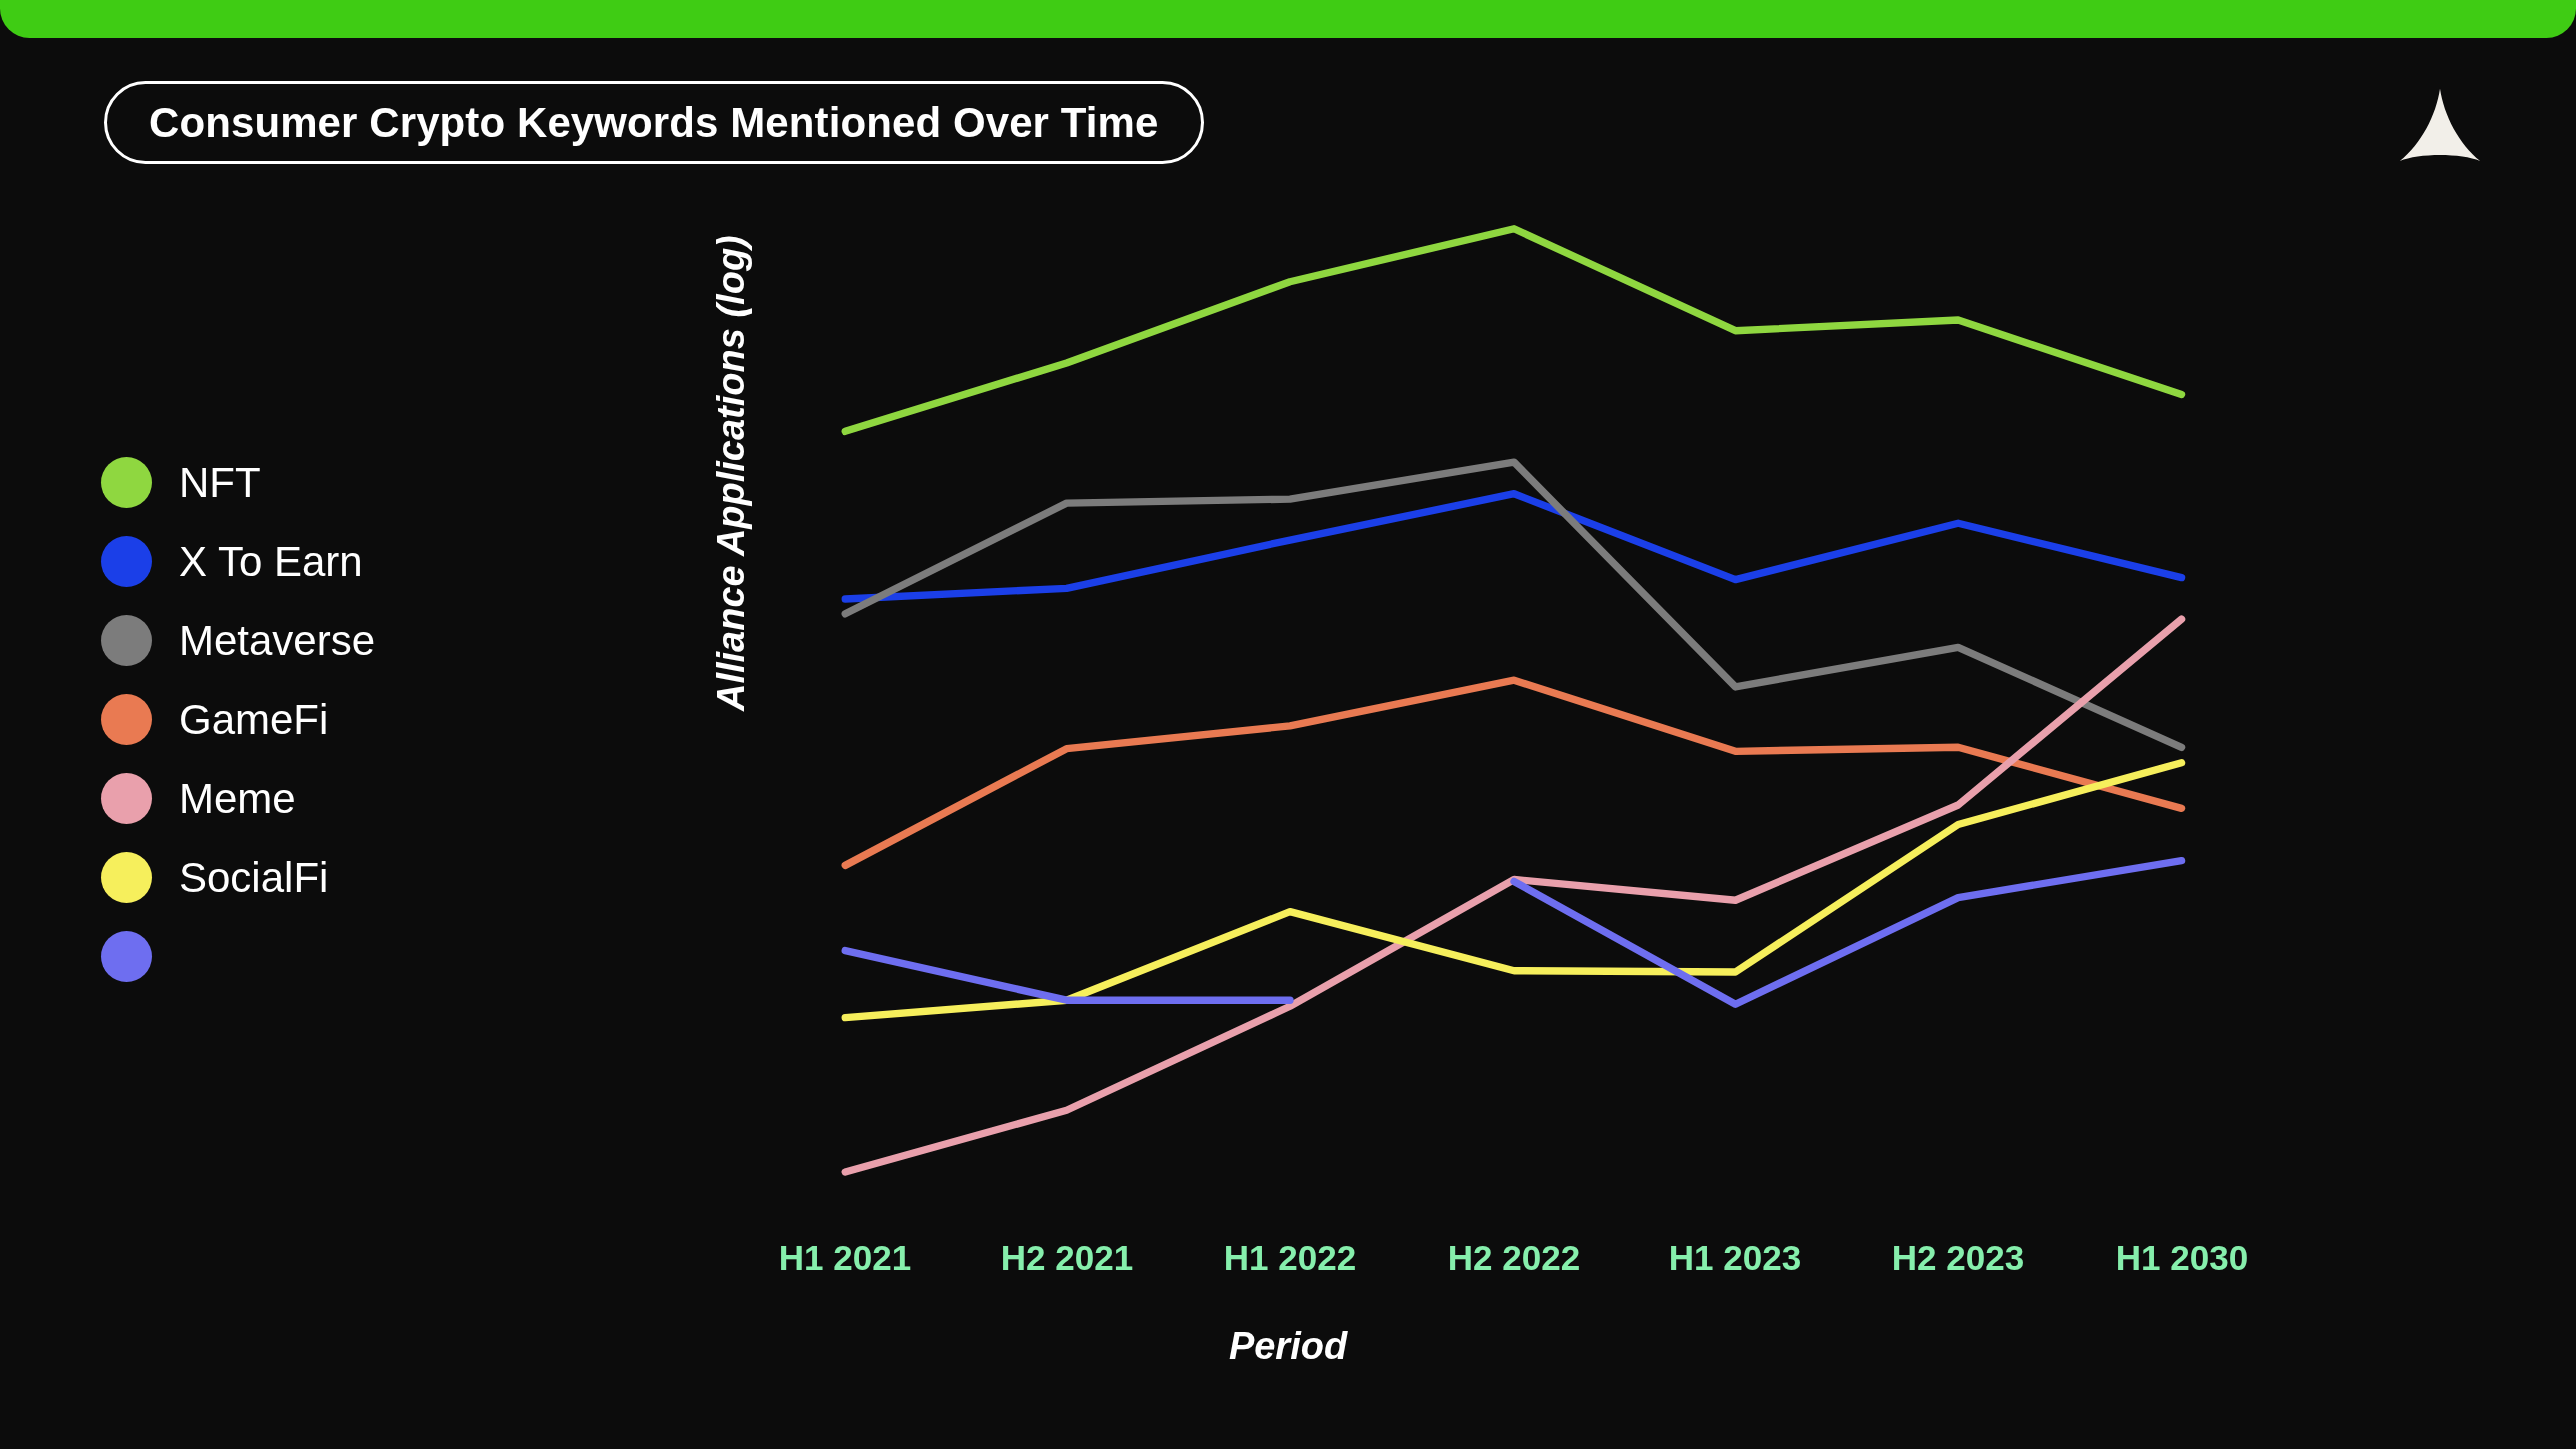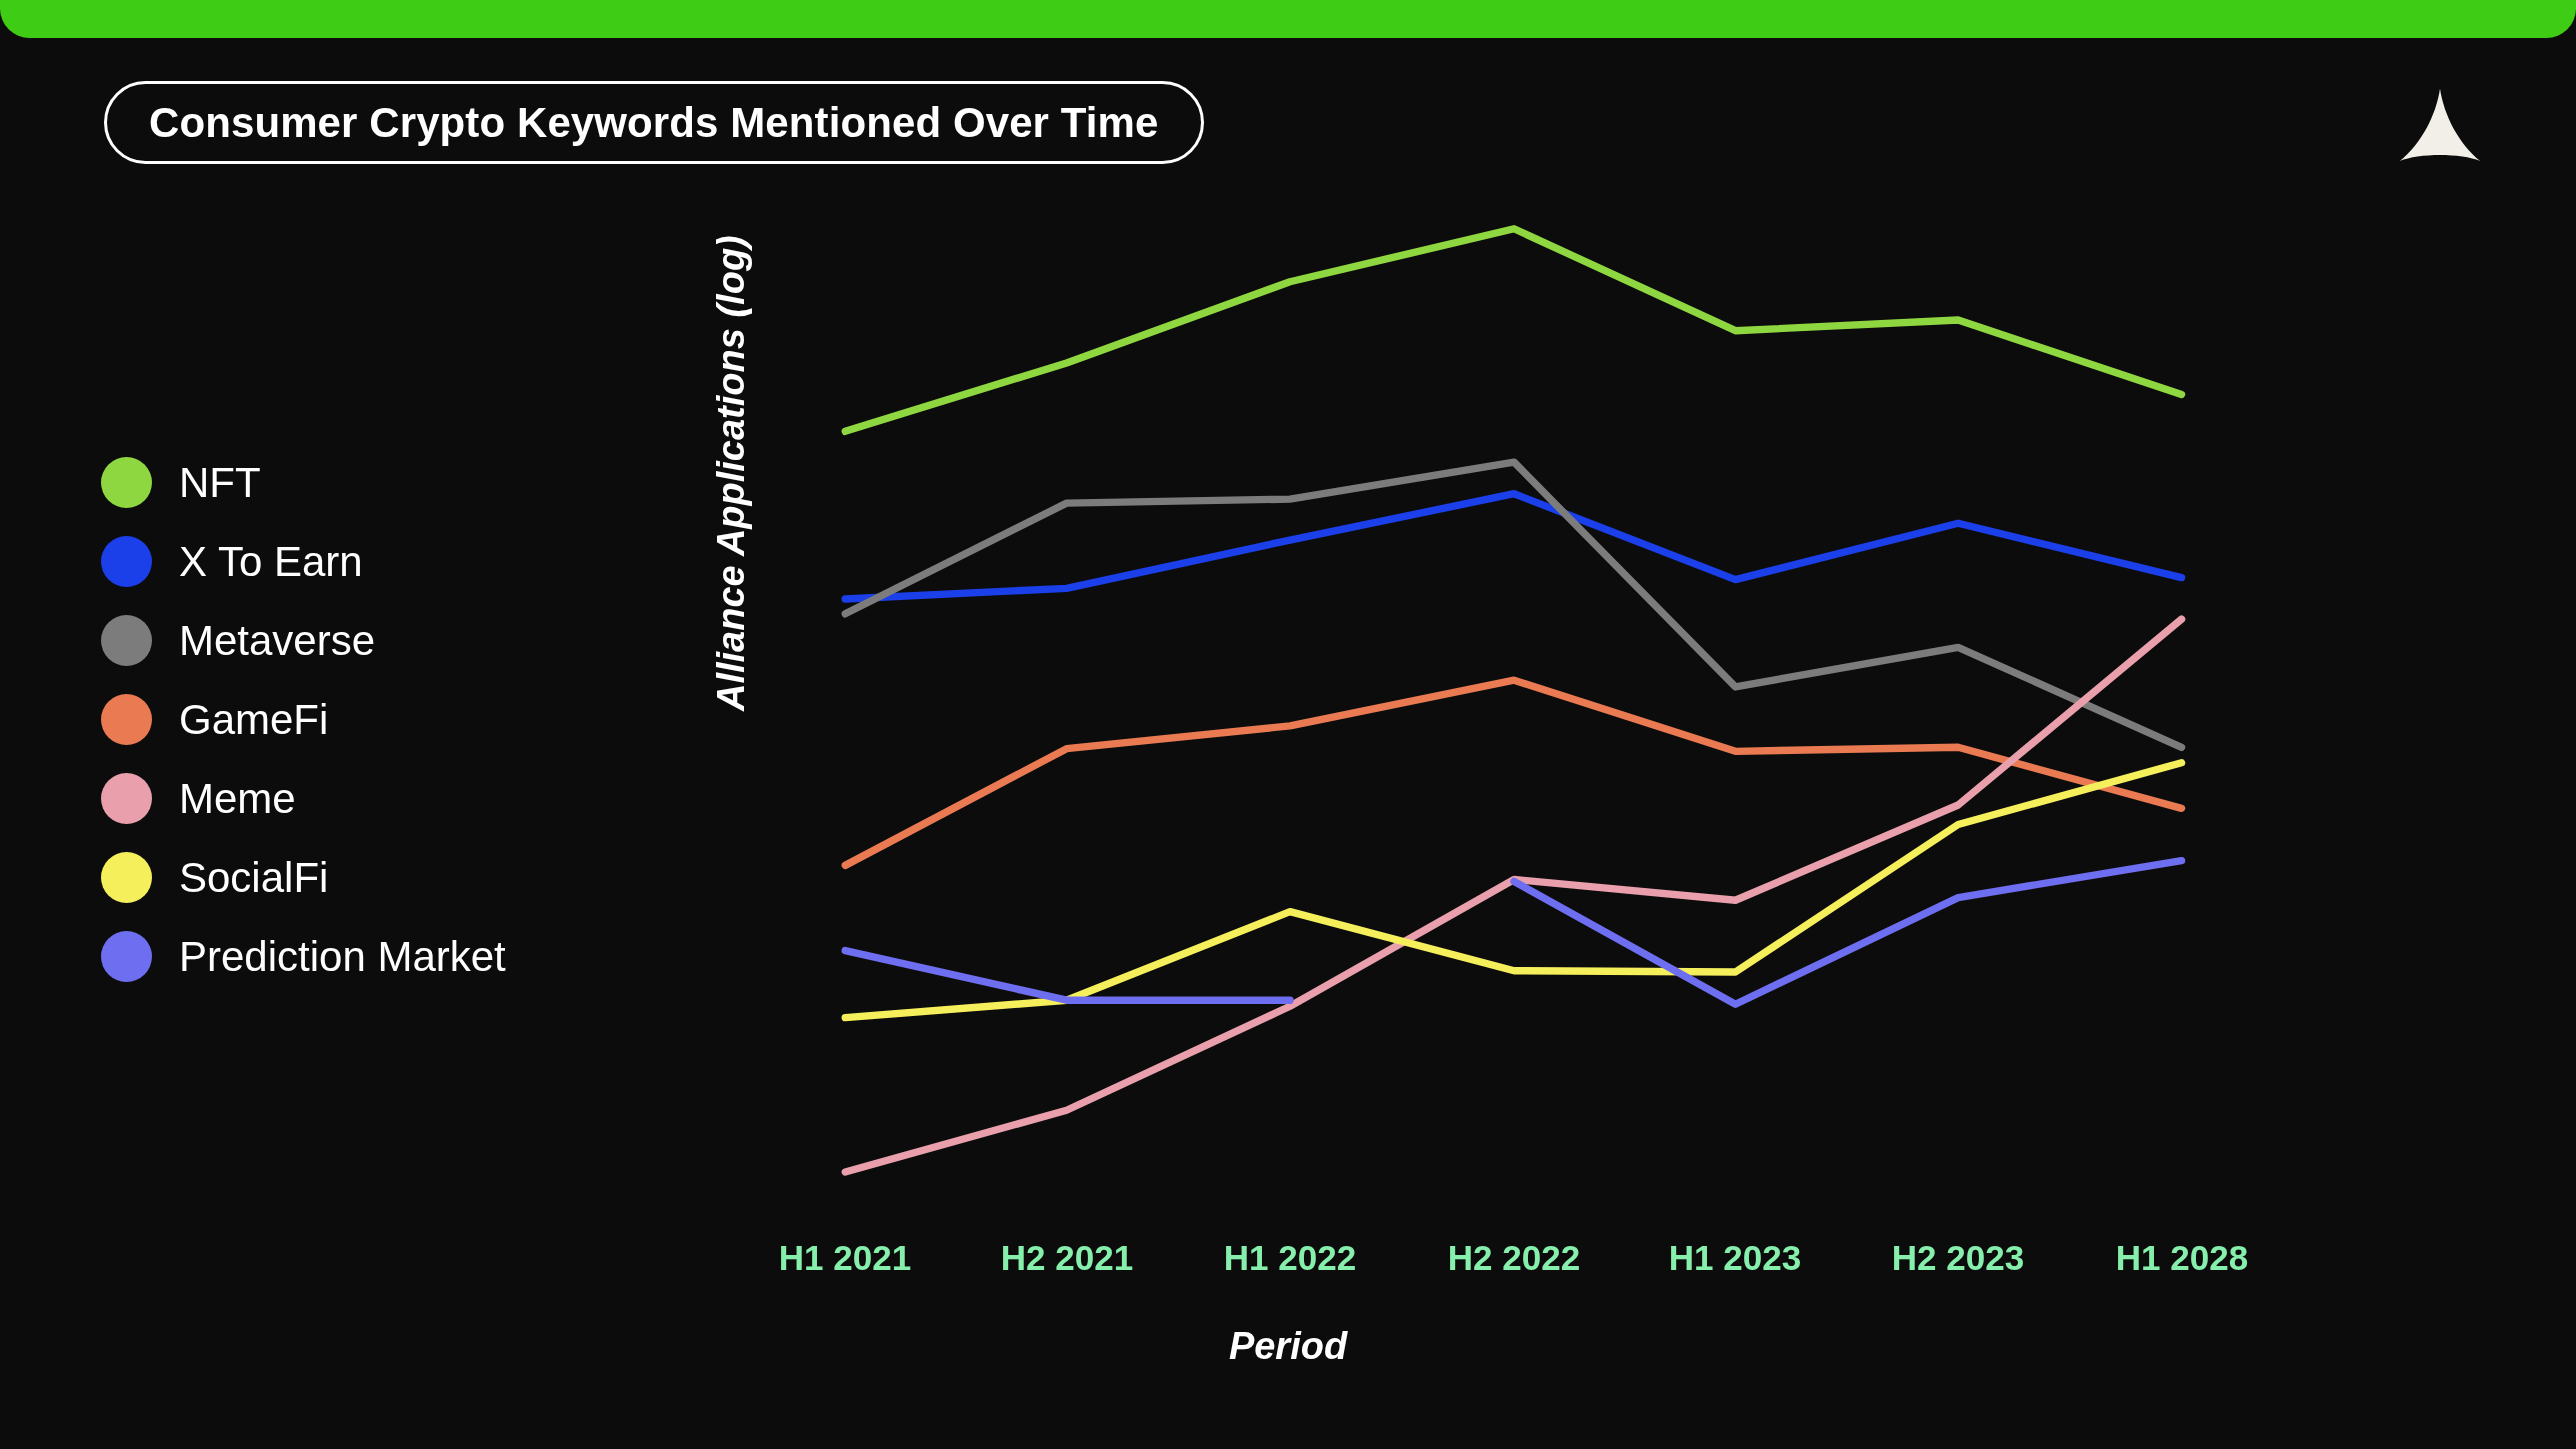--- a/index.html
+++ b/index.html
@@ -141,21 +141,20 @@
     <span class="legend-label">Meme</span>
   </div>
 
   <div class="legend-item">
     <span class="legend-swatch" style="background:#f6ef5c"></span>
     <span class="legend-label">SocialFi</span>
   </div>
 
   <div class="legend-item">
     <span class="legend-swatch" style="background:#6e6ef0"></span>
-    <span class="legend-label">Prediction Market</span>
   </div>
 
 </div>
 
 <div id="chart-area">
   <svg id="plot-svg" viewBox="0 0 3840 2160">
       <polyline points="1260,643 1590,541 1923,420 2257,341 2587,493 2919,477 3252,588" fill="none" stroke="#8fd740" stroke-width="11" stroke-linecap="round" stroke-linejoin="round"></polyline>
       <polyline points="1260,893 1590,877 1923,805 2257,736 2587,864 2919,780 3252,861" fill="none" stroke="#1b3fe8" stroke-width="11" stroke-linecap="round" stroke-linejoin="round"></polyline>
       <polyline points="1260,915 1590,750 1923,744 2257,689 2587,1024 2919,965 3252,1114" fill="none" stroke="#7c7c7c" stroke-width="11" stroke-linecap="round" stroke-linejoin="round"></polyline>
       <polyline points="1260,1290 1590,1116 1923,1082 2257,1014 2587,1120 2919,1114 3252,1205" fill="none" stroke="#e97a52" stroke-width="11" stroke-linecap="round" stroke-linejoin="round"></polyline>
@@ -167,18 +166,18 @@
 
   <div id="y-axis-title">Alliance Applications (log)</div>
 
   <div id="x-tick-row">
       <div class="x-tick" style="left: 845px;">H1 2021</div>
       <div class="x-tick" style="left: 1067px;">H2 2021</div>
       <div class="x-tick" style="left: 1290px;">H1 2022</div>
       <div class="x-tick" style="left: 1514px;">H2 2022</div>
       <div class="x-tick" style="left: 1735px;">H1 2023</div>
       <div class="x-tick" style="left: 1958px;">H2 2023</div>
-      <div class="x-tick" style="left: 2182px;">H1 2028</div>
+      <div class="x-tick" style="left: 2182px;">H1 2030</div>
     </div>
 
   <div id="x-axis-title">Period</div>
 </div>
 
 
 </body></html>

